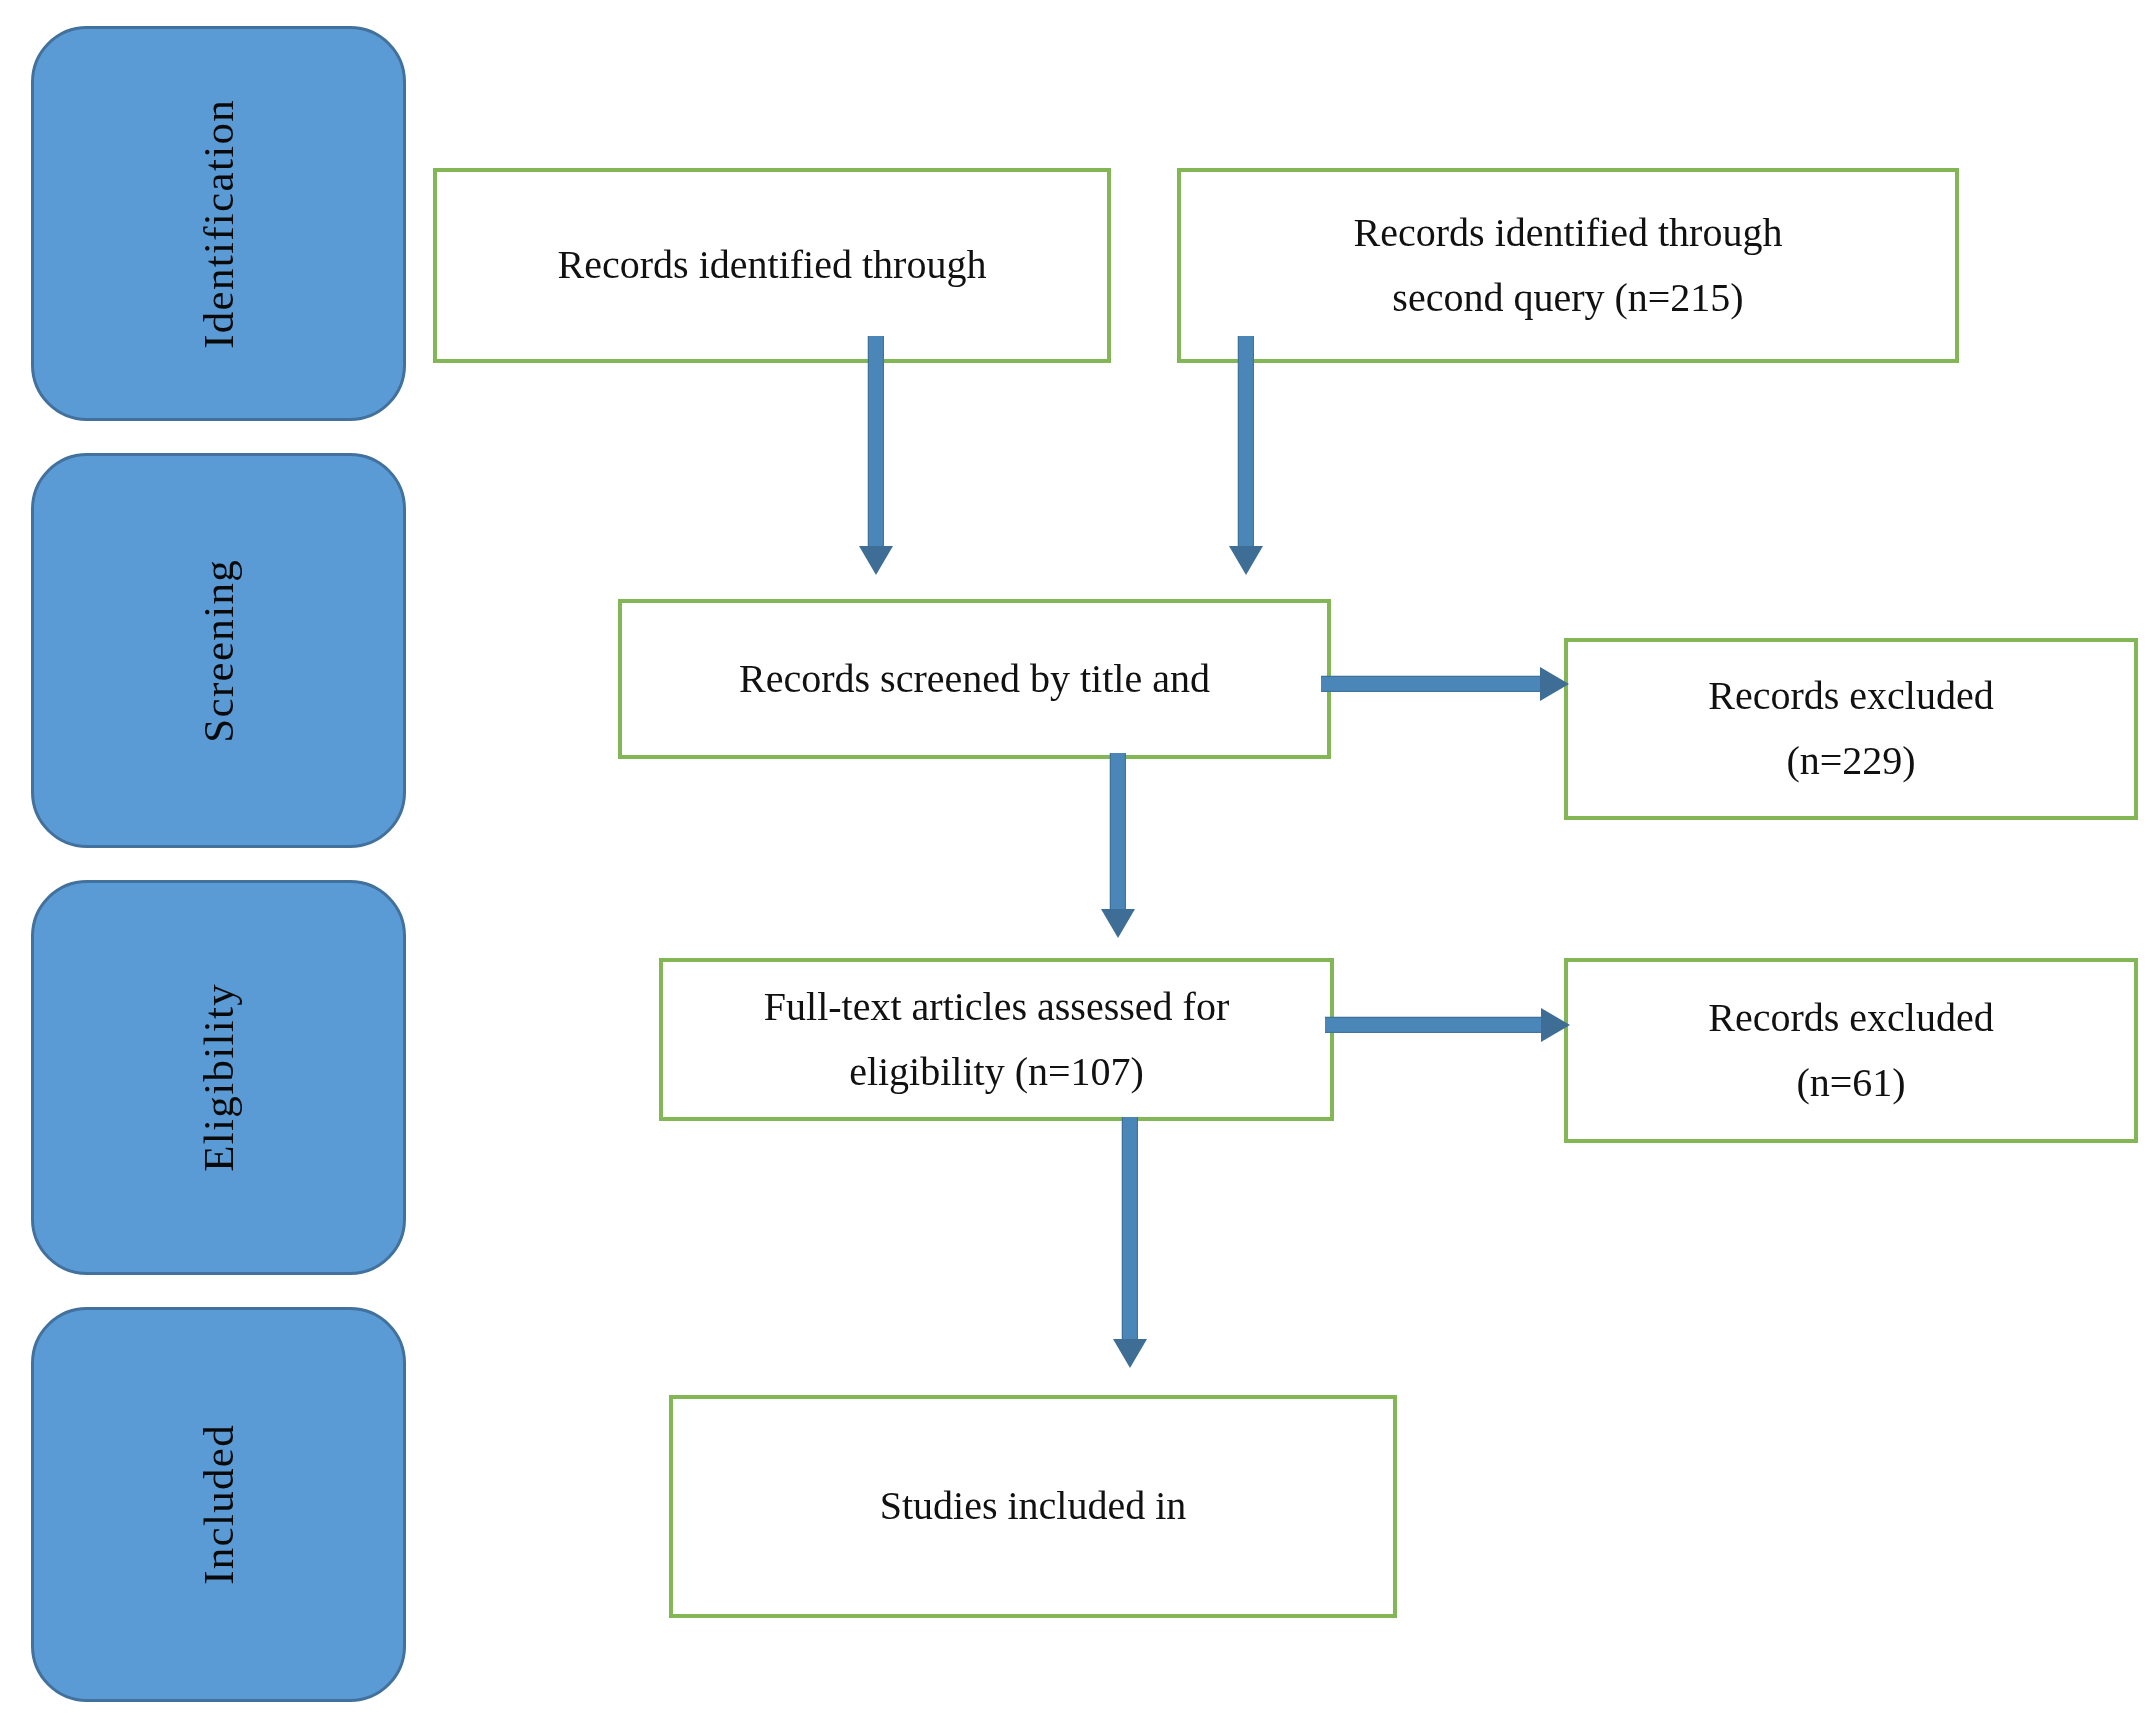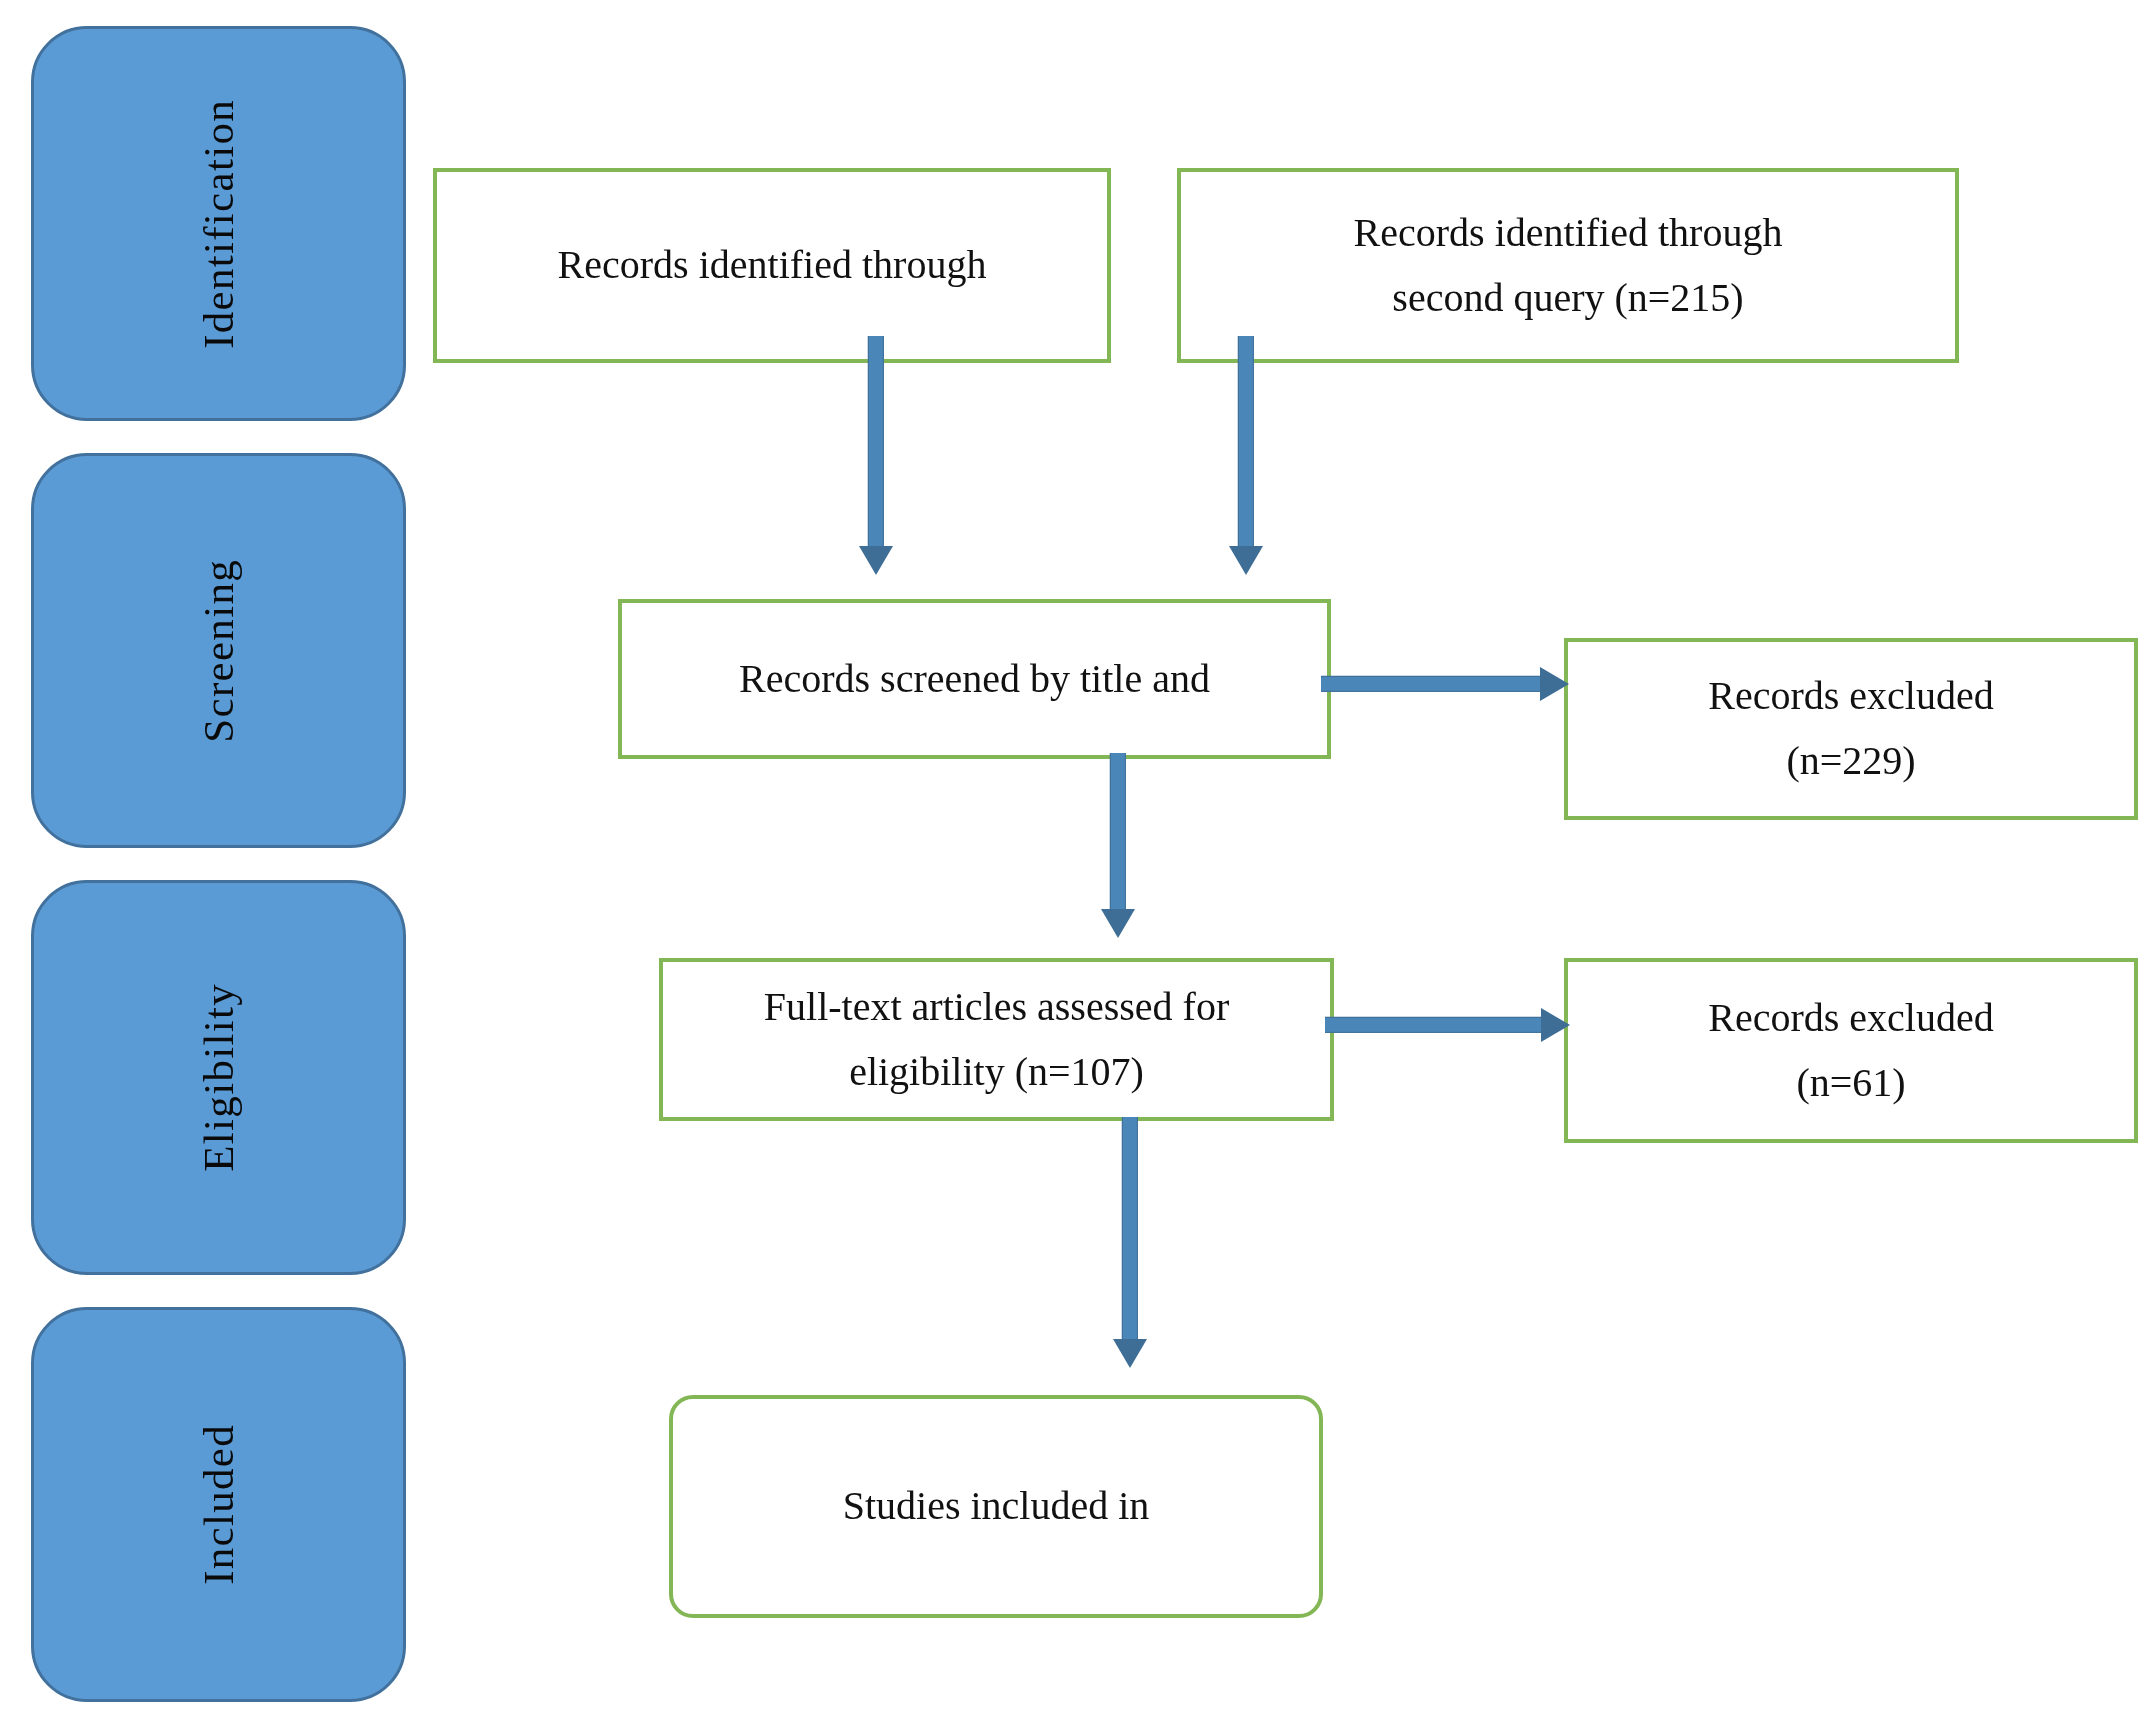--- a/index.html
+++ b/index.html
@@ -155,21 +155,21 @@
   <div class="flow-box" style="left:659px; top:932px; width:675px; height:163px;">
     <span class="flow-line">Full-text articles assessed for</span>
     <span class="flow-line">eligibility (n=107)</span>
   </div>
 
   <div class="flow-box" style="left:1564px; top:932px; width:574px; height:185px;">
     <span class="flow-line">Records excluded</span>
     <span class="flow-line">(n=61)</span>
   </div>
 
-  <div class="flow-box" style="left:669px; top:1369px; width:654px; height:223px;border-radius:24px;">
+  <div class="flow-box" style="left:669px; top:1369px; width:728px; height:223px;">
     <span class="flow-line">Studies included in</span>
   </div>
 
   <div class="arrow-v" style="left:857px; top:336px; width:38px; height:239px;">
     <div class="shaft"></div>
     <div class="head"></div>
   </div>
 
   <div class="arrow-v" style="left:1227px; top:336px; width:38px; height:239px;">
     <div class="shaft"></div>

